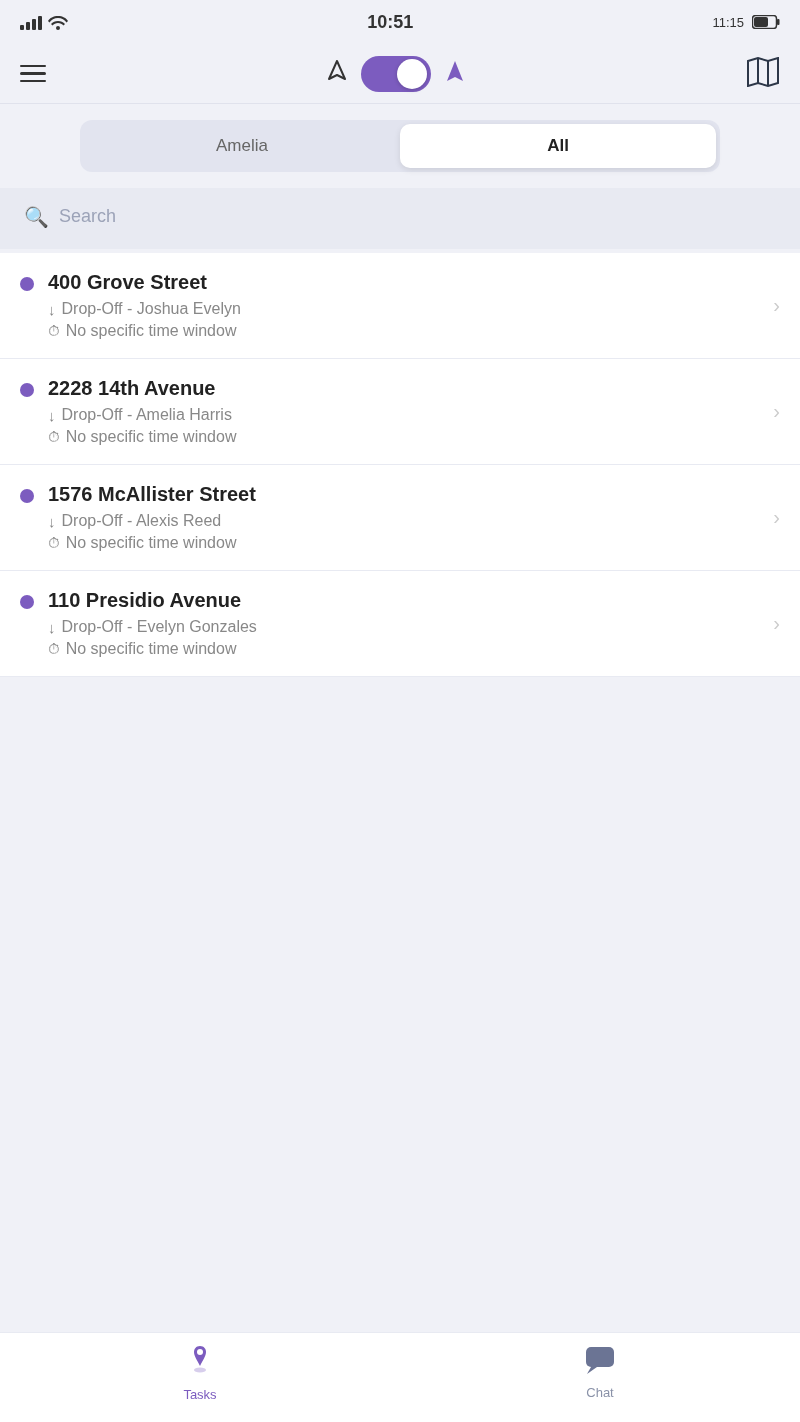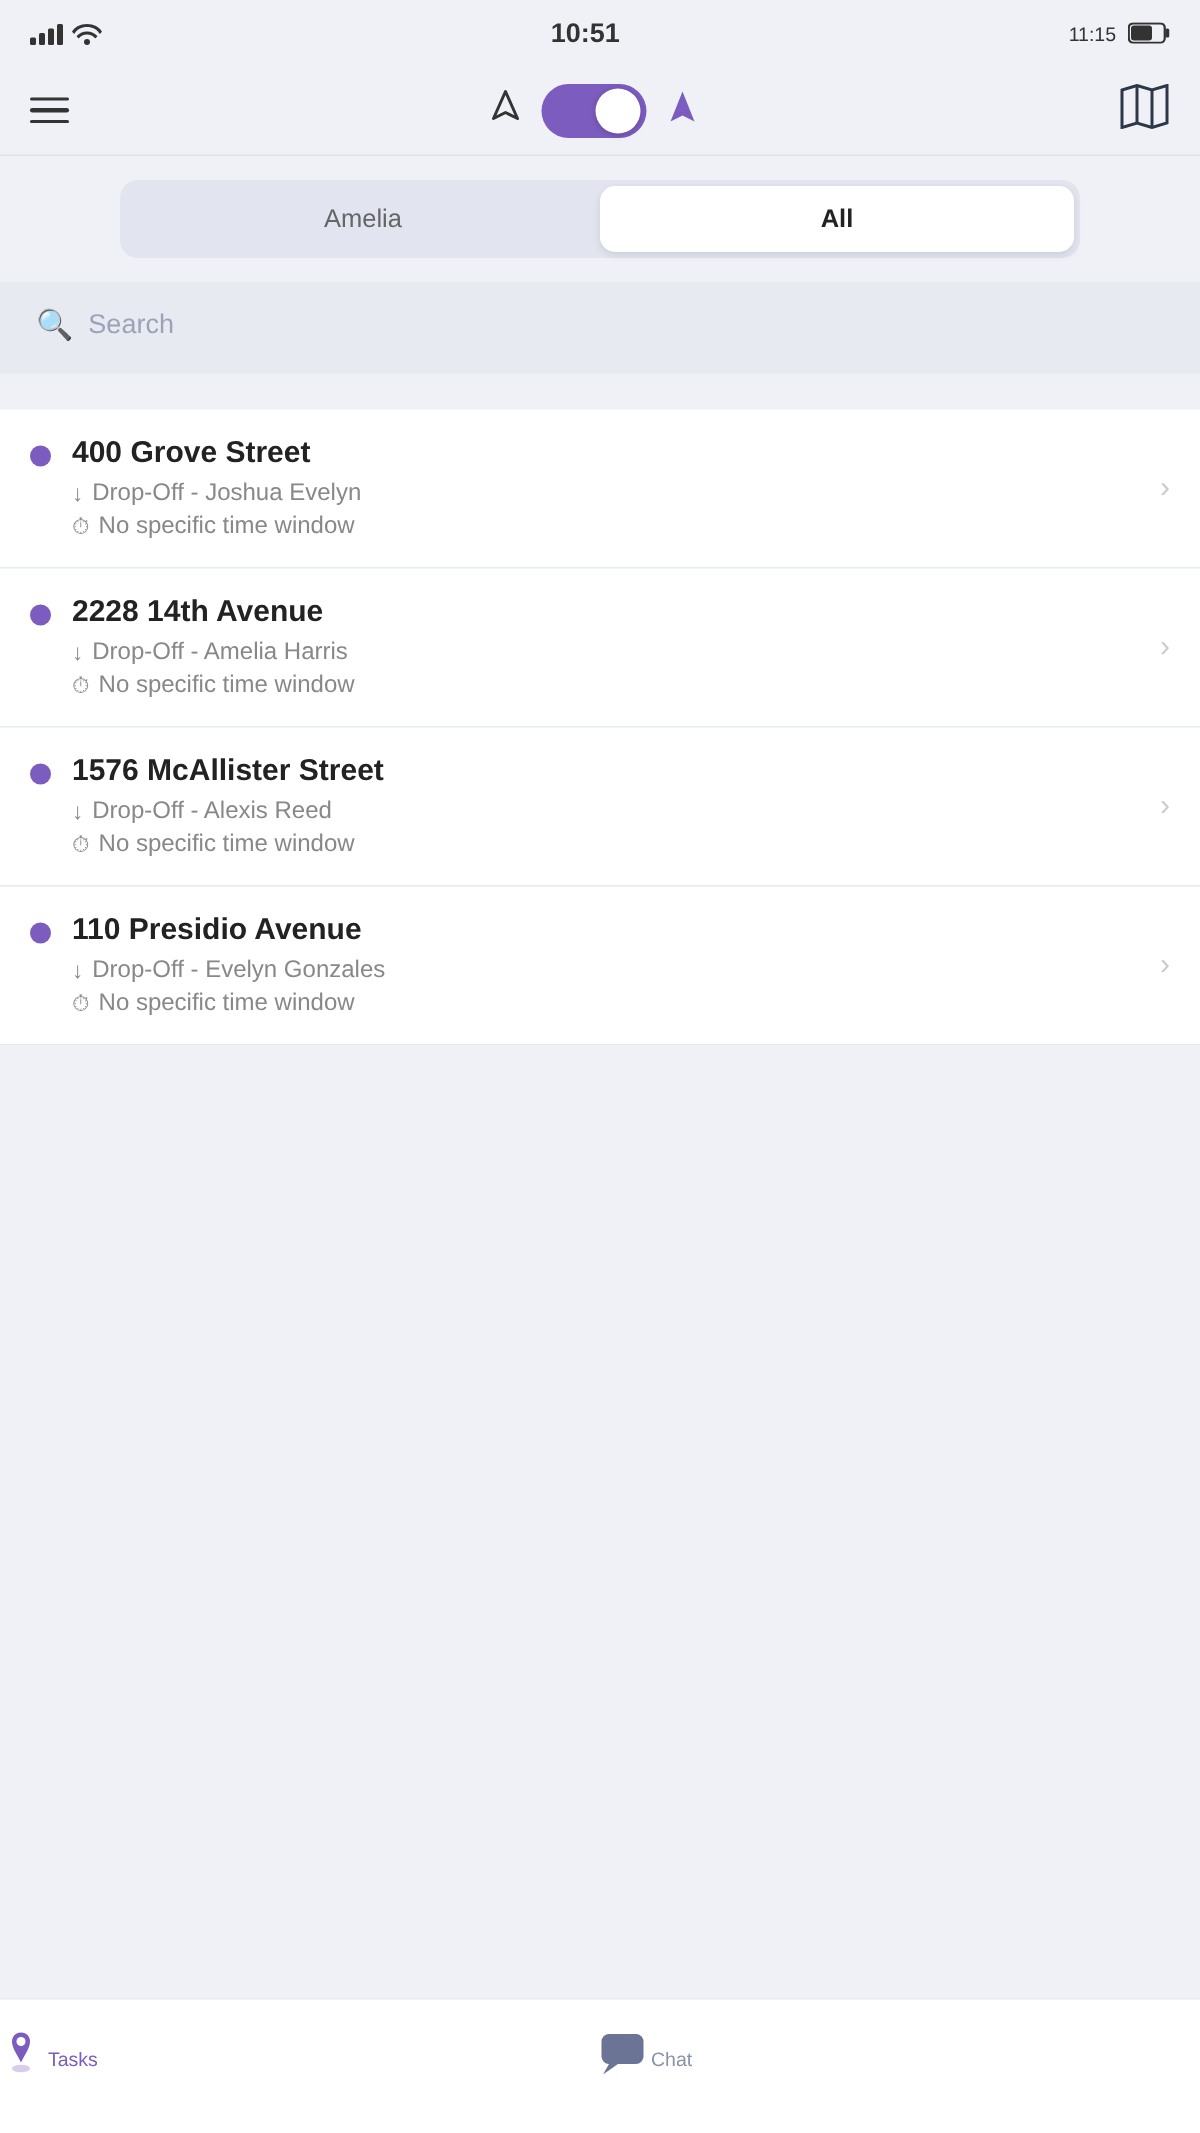--- a/index.html
+++ b/index.html
@@ -166,21 +166,21 @@
       color: #1d4ed8;
       outline: none;
       flex: 1;
       padding: 8px 0;
     }
     .search-input::placeholder { color: #9ca3b8; }
 
     
     .deliveries-list {
       background: white;
-      margin: 24px 0 0;
+      margin: 4px 0 0;
     }
     .delivery-item {
       padding: 18px 20px 18px 20px;
       border-bottom: 1px solid #e8eaf2;
       display: flex;
       align-items: flex-start;
       gap: 14px;
       cursor: pointer;
     }
     .delivery-dot {
@@ -235,20 +235,21 @@
       height: 90px;
       background: white;
       border-top: 1px solid #e8eaf2;
       display: flex;
       align-items: center;
       justify-content: space-around;
       padding-bottom: 10px;
     }
     .nav-tab {
       display: flex;
+      flex-direction: column;
       align-items: center;
       gap: 4px;
       cursor: pointer;
       flex: 1;
     }
     .nav-tab-icon {
       font-size: 28px;
     }
     .nav-tab-label {
       font-size: 13px;

